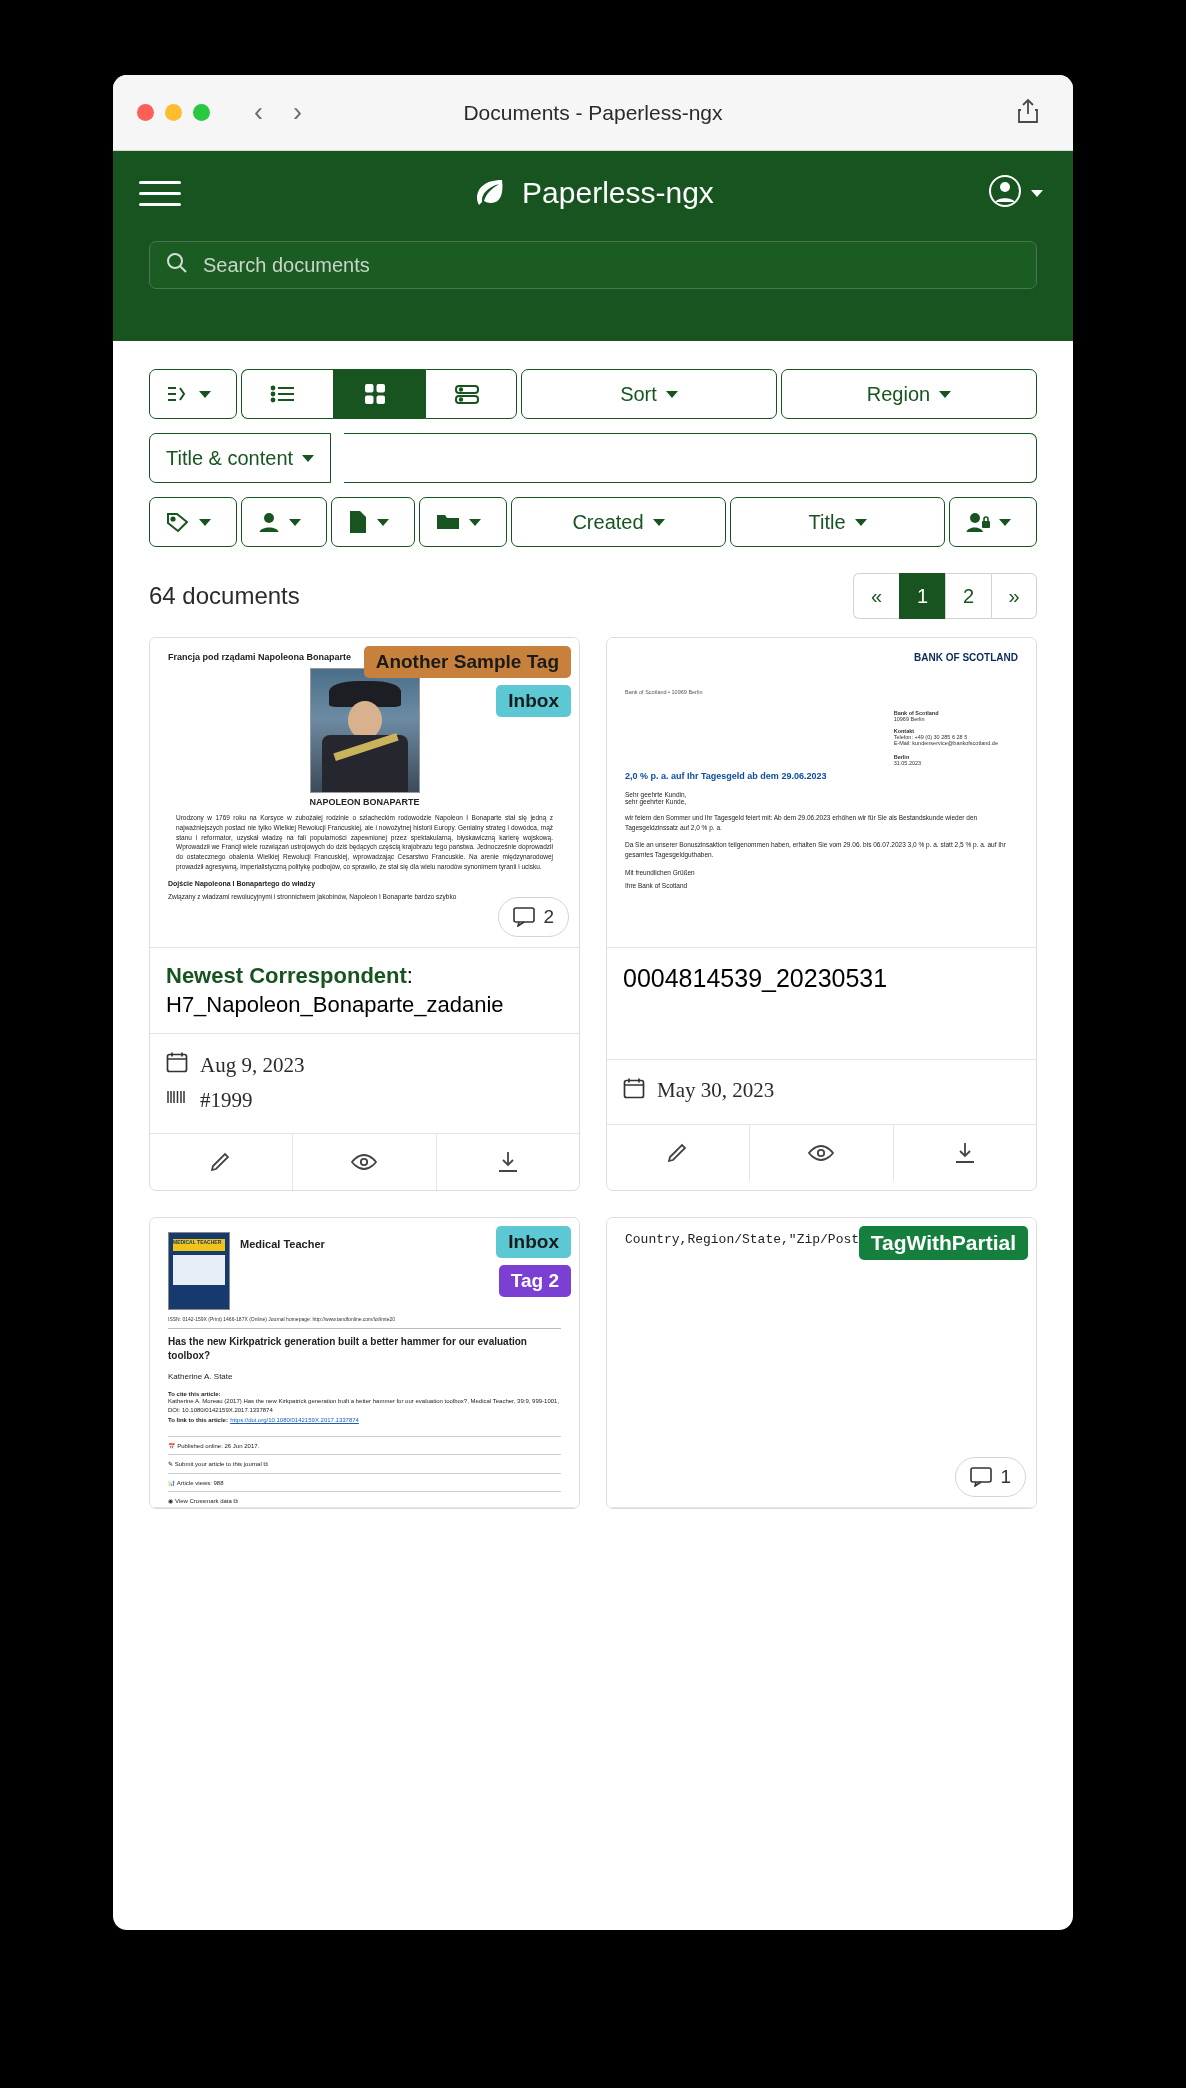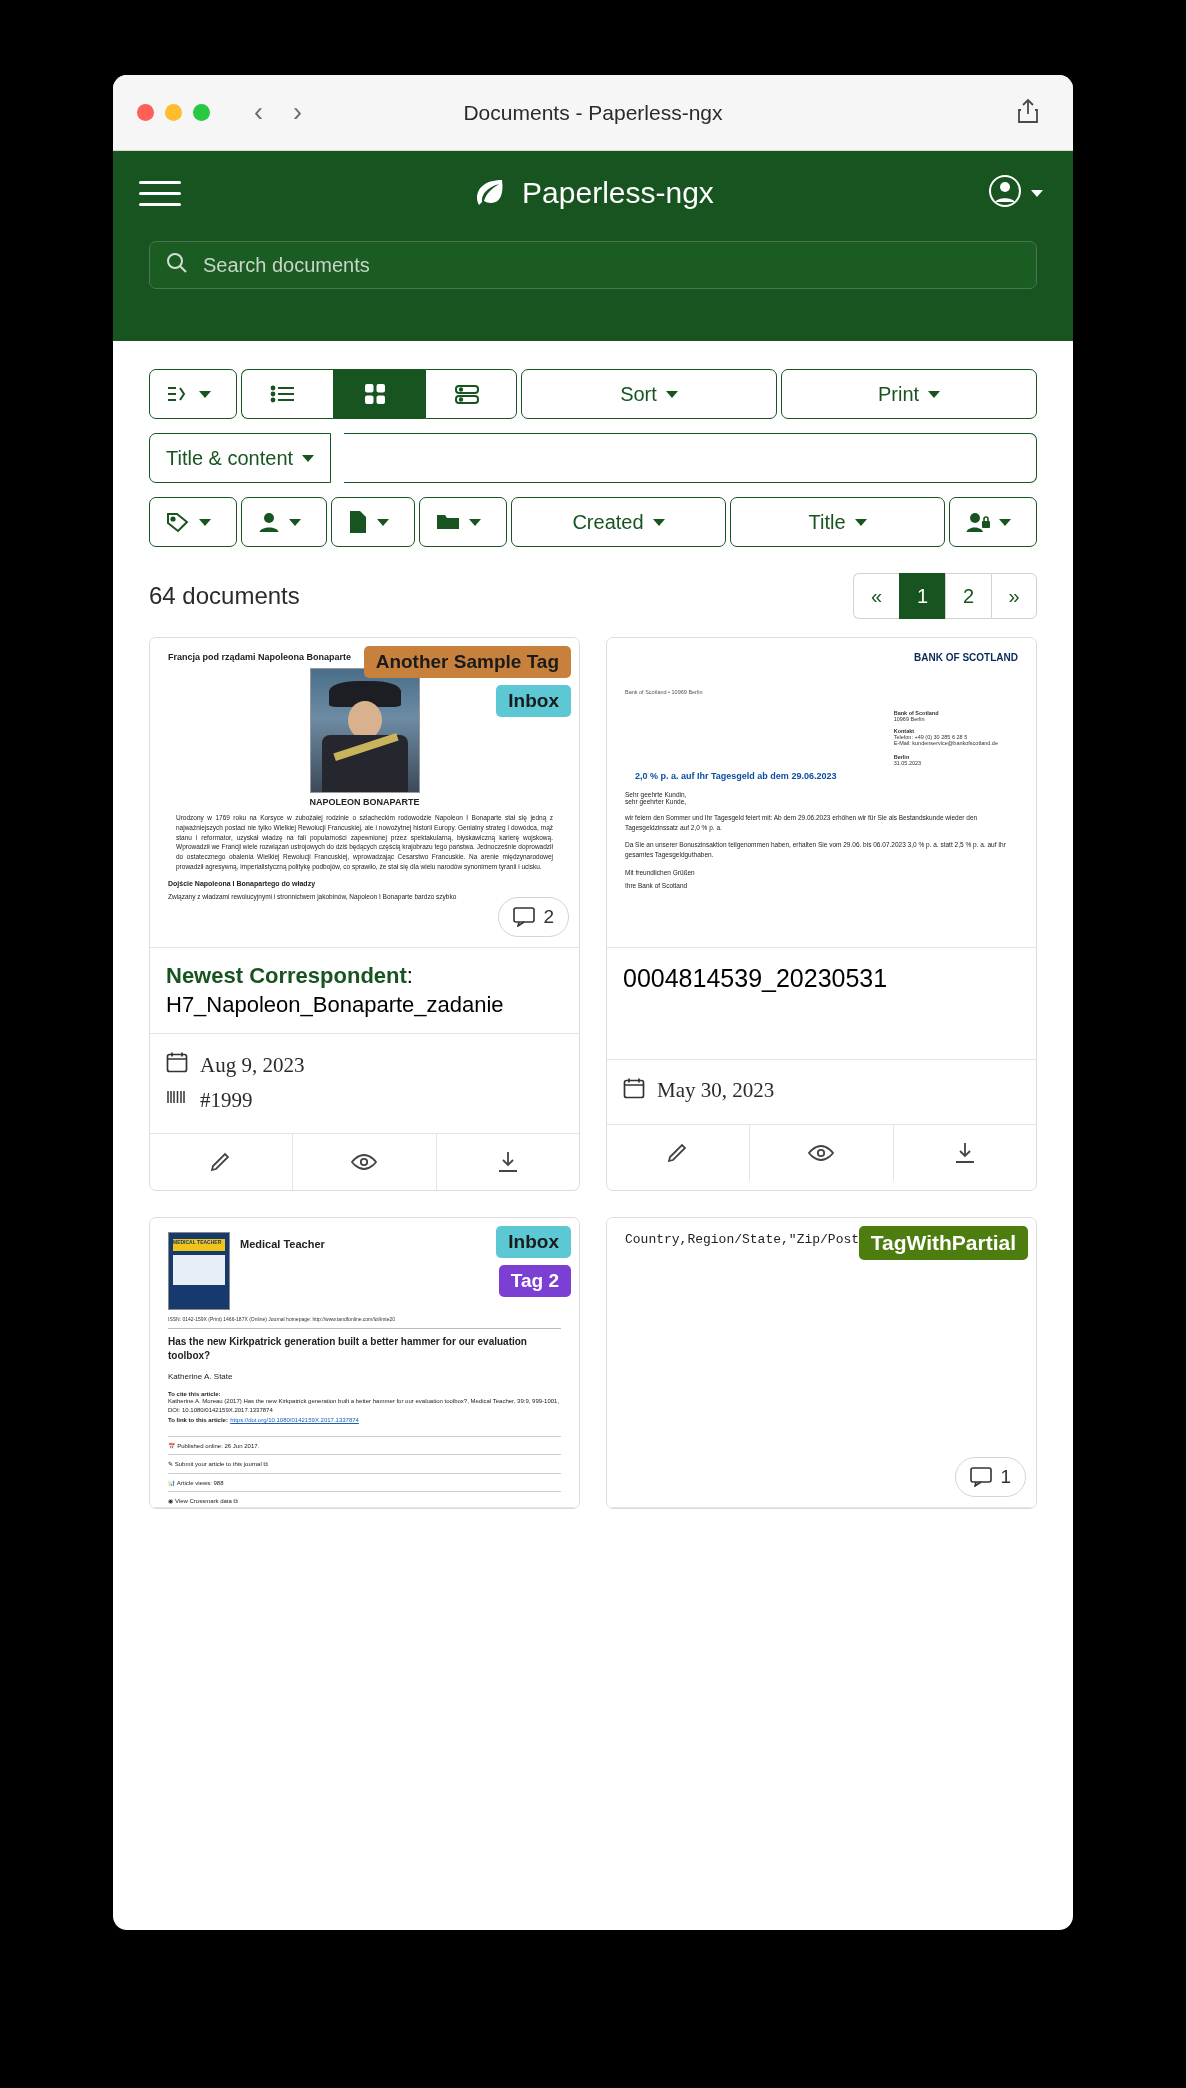--- a/index.html
+++ b/index.html
@@ -191,21 +191,21 @@
     width: 110px; height: 125px; margin: 6px auto 4px auto;
     background: linear-gradient(#4a6e8a 0%, #6d8ba3 40%, #3c4a5a 100%);
     border: 1px solid #999; position: relative; overflow: hidden;
   }
   .napo-hat { position: absolute; left: 50%; top: 12px; transform: translateX(-50%); width: 72px; height: 26px; background: #1d1d24; border-radius: 40% 40% 10% 10%; }
   .napo-face { position: absolute; left: 50%; top: 32px; transform: translateX(-50%); width: 34px; height: 38px; background: #d8b28e; border-radius: 50%; }
   .napo-body { position: absolute; left: 50%; top: 66px; transform: translateX(-50%); width: 86px; height: 60px; background: #26262e; border-radius: 8px 8px 0 0; }
   .napo-sash { position: absolute; left: 22px; top: 74px; width: 66px; height: 8px; background: #c9b35c; transform: rotate(-18deg); }
   .center { text-align: center; }
   .bos-head { text-align: right; font-size: 10px; font-weight: bold; color: #0b2a5b; }
-  .blue { color: #0b4ea2; font-weight: bold; margin-left: 10px; }
+  .blue { color: #0b4ea2; font-weight: bold; }
   .mt-cover {
     width: 62px; height: 78px; background: #163a6e; border: 1px solid #888;
     display: inline-block; vertical-align: top; position: relative;
   }
   .mt-cover .bar { position: absolute; left: 4px; right: 4px; top: 6px; height: 12px; background: #f0c419; }
   .mt-cover .bar2 { position: absolute; left: 4px; right: 4px; top: 22px; height: 30px; background: #e8eef5; }
   .csvtext { font-size: 13px; color: #222; font-family: "Liberation Mono", monospace; }
 </style>
 </head>
 <body>
@@ -310,21 +310,21 @@
                 <circle cx="7" cy="16.5" r="1.2" fill="currentColor"></circle>
             </svg>
             <span></span>
           </div>
         </div>
         <div class="btn grow">
           <span>Sort</span>
           <span class="caret-down"></span>
         </div>
         <div class="btn grow">
-          <span>Print</span>
+          <span>Region</span>
           <span class="caret-down"></span>
         </div>
       </div>
 
       <div class="filter-row">
         <div class="btn titlecontent-btn">
           <span>Title &amp; content</span>
           <span class="caret-down"></span>
         </div>
         <div class="filter-input"></div>
@@ -553,21 +553,21 @@
             </div>
           </div>
         </div>
 
         <div class="card">
           <div class="thumb" style="height:290px">
             <div class="prev">
               <div class="csvtext">Country,Region/State,"Zip/Postal Code",Street</div>
             </div>
             <div class="tags">
-              <span class="tag" style="background:#4d7c0f;color:#fff;font-size:21px">TagWithPartial</span>
+              <span class="tag" style="background:#15803d;color:#fff;font-size:21px">TagWithPartial</span>
             </div>
             <div class="commentbadge">
               <svg width="22" height="20" viewBox="0 0 22 20" fill="none" stroke="#333" stroke-width="1.6">
                 <rect x="1" y="1" width="20" height="14" rx="2"></rect>
                   <path d="M6 15l-1 4 6-4"></path>
               </svg>
               <span>1</span>
             </div>
           </div>
         </div>

